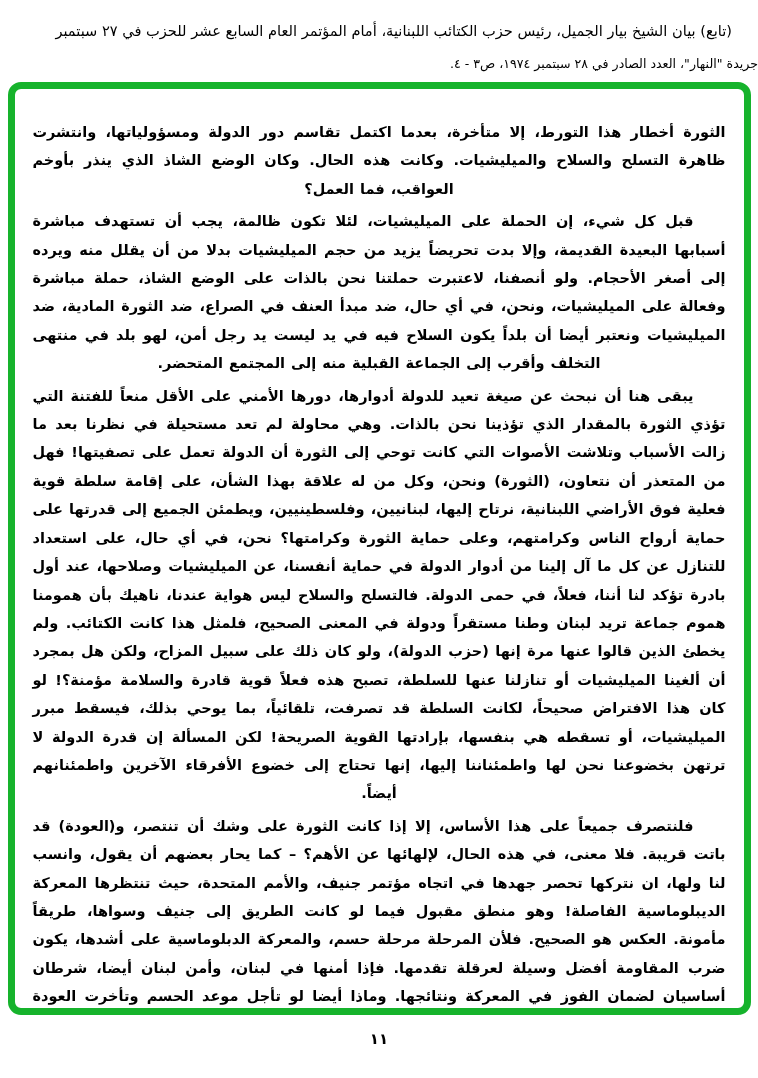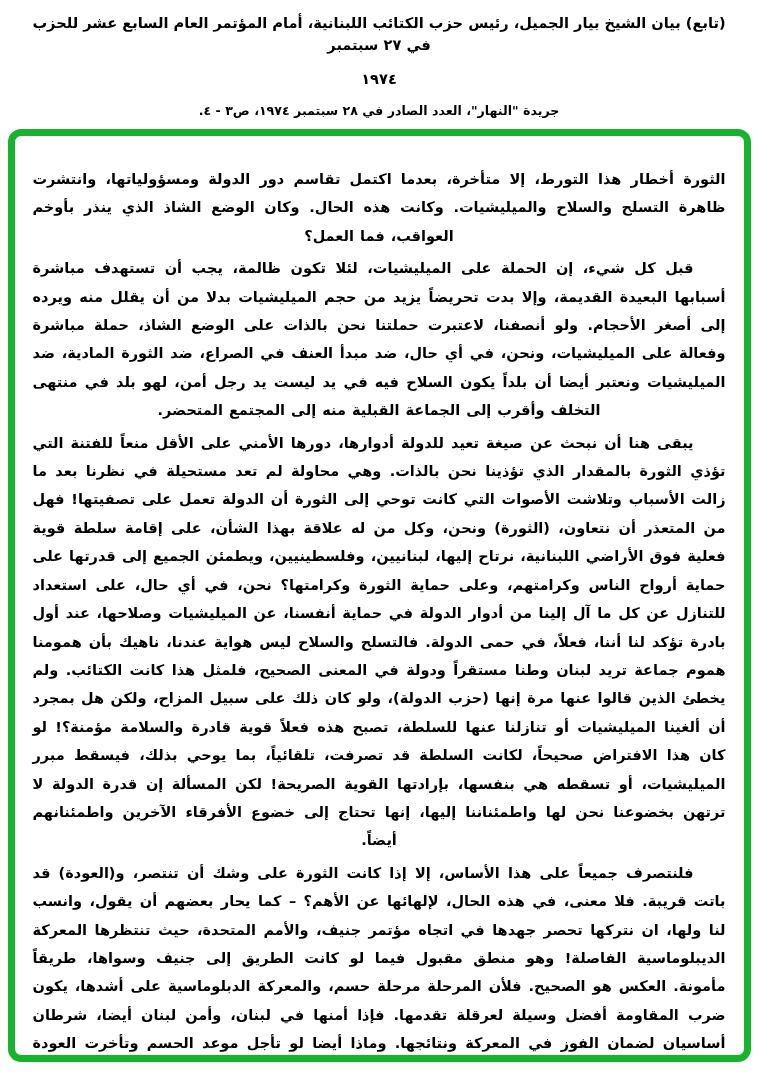--- a/index.html
+++ b/index.html
@@ -12,23 +12,22 @@
     font-family: "DejaVu Sans", sans-serif;
   }
   .page {
     position: relative;
     width: 758px;
     height: 1078px;
     direction: rtl;
     color: #000000;
   }
   .header {
-    text-align: center;
-    font-weight: bold;
-    padding-top: 12px;
+    font-weight: normal;
+    padding-top: 20px;
   }
   .header .title-line1 {
     font-size: 14.6px;
     line-height: 22px;
     padding: 0 26px;
   }
   .header .title-line2 {
     font-size: 14.6px;
     line-height: 20px;
     margin-top: 13px;
@@ -69,21 +68,20 @@
     letter-spacing: 3px;
   }
 </style>
 </head>
 <body>
 
 <div class="page">
 
   <div class="header">
     <div class="title-line1">(تابع) بيان الشيخ بيار الجميل، رئيس حزب الكتائب اللبنانية، أمام المؤتمر العام السابع عشر للحزب في ٢٧ سبتمبر</div>
-    <div class="title-line2">١٩٧٤</div>
     <div class="source-line">جريدة "النهار"، العدد الصادر في ٢٨ سبتمبر ١٩٧٤، ص٣ - ٤.</div>
   </div>
 
   <div class="greenbox">
     <p class="para">الثورة أخطار هذا التورط، إلا متأخرة، بعدما اكتمل تقاسم دور الدولة ومسؤولياتها، وانتشرت ظاهرة التسلح والسلاح والميليشيات. وكانت هذه الحال. وكان الوضع الشاذ الذي ينذر بأوخم العواقب، فما العمل؟</p>
     <p class="para indented">قبل كل شيء، إن الحملة على الميليشيات، لئلا تكون ظالمة، يجب أن تستهدف مباشرة أسبابها البعيدة القديمة، وإلا بدت تحريضاً يزيد من حجم الميليشيات بدلا من أن يقلل منه ويرده إلى أصغر الأحجام. ولو أنصفنا، لاعتبرت حملتنا نحن بالذات على الوضع الشاذ، حملة مباشرة وفعالة على الميليشيات، ونحن، في أي حال، ضد مبدأ العنف في الصراع، ضد الثورة المادية، ضد الميليشيات ونعتبر أيضا أن بلداً يكون السلاح فيه في يد ليست يد رجل أمن، لهو بلد في منتهى التخلف وأقرب إلى الجماعة القبلية منه إلى المجتمع المتحضر.</p>
     <p class="para indented">يبقى هنا أن نبحث عن صيغة تعيد للدولة أدوارها، دورها الأمني على الأقل منعاً للفتنة التي تؤذي الثورة بالمقدار الذي تؤذينا نحن بالذات. وهي محاولة لم تعد مستحيلة في نظرنا بعد ما زالت الأسباب وتلاشت الأصوات التي كانت توحي إلى الثورة أن الدولة تعمل على تصفيتها! فهل من المتعذر أن نتعاون، (الثورة) ونحن، وكل من له علاقة بهذا الشأن، على إقامة سلطة قوية فعلية فوق الأراضي اللبنانية، نرتاح إليها، لبنانيين، وفلسطينيين، ويطمئن الجميع إلى قدرتها على حماية أرواح الناس وكرامتهم، وعلى حماية الثورة وكرامتها؟ نحن، في أي حال، على استعداد للتنازل عن كل ما آل إلينا من أدوار الدولة في حماية أنفسنا، عن الميليشيات وصلاحها، عند أول بادرة تؤكد لنا أننا، فعلاً، في حمى الدولة. فالتسلح والسلاح ليس هواية عندنا، ناهيك بأن همومنا هموم جماعة تريد لبنان وطنا مستقراً ودولة في المعنى الصحيح، فلمثل هذا كانت الكتائب. ولم يخطئ الذين قالوا عنها مرة إنها (حزب الدولة)، ولو كان ذلك على سبيل المزاح، ولكن هل بمجرد أن ألغينا الميليشيات أو تنازلنا عنها للسلطة، تصبح هذه فعلاً قوية قادرة والسلامة مؤمنة؟! لو كان هذا الافتراض صحيحاً، لكانت السلطة قد تصرفت، تلقائياً، بما يوحي بذلك، فيسقط مبرر الميليشيات، أو تسقطه هي بنفسها، بإرادتها القوية الصريحة! لكن المسألة إن قدرة الدولة لا ترتهن بخضوعنا نحن لها واطمئناننا إليها، إنها تحتاج إلى خضوع الأفرقاء الآخرين واطمئنانهم أيضاً.</p>
     <p class="para indented">فلنتصرف جميعاً على هذا الأساس، إلا إذا كانت الثورة على وشك أن تنتصر، و(العودة) قد باتت قريبة. فلا معنى، في هذه الحال، لإلهائها عن الأهم؟ – كما يحار بعضهم أن يقول، وانسب لنا ولها، ان نتركها تحصر جهدها في اتجاه مؤتمر جنيف، والأمم المتحدة، حيث تنتظرها المعركة الديبلوماسية الفاصلة! وهو منطق مقبول فيما لو كانت الطريق إلى جنيف وسواها، طريقاً مأمونة. العكس هو الصحيح. فلأن المرحلة مرحلة حسم، والمعركة الدبلوماسية على أشدها، يكون ضرب المقاومة أفضل وسيلة لعرقلة تقدمها. فإذا أمنها في لبنان، وأمن لبنان أيضا، شرطان أساسيان لضمان الفوز في المعركة ونتائجها. وماذا أيضا لو تأجل موعد الحسم وتأخرت العودة وطال الانتظار وطالت الثورة أيضا واستمرت أوضاعها هذه الأوضاع؟ في مطلق الأحوال، لا غنى لها ولنا عن حد معين من التضامن فيما بيننا، كي لا تكون يوماً حملاً ثقيلاً على لبنان يتأفف منه ويتبرم. ولا غنى عن التضامن هذا أيضاً، كي لا نظل نعاني ظروف الثورة ونتائجها من دون أن تكون لنا يد أو كلمة في ما تخطط له وتبني. فإذا كان المصير مشتركاً إلى هذا الحد والخلاص أيضاً، أو الهلاك، فمن بديهيات الشركة ألا تكون حصتنا فيها حصة الفريق الذي يعاني ولا يسأل.</p>
 
   </div>

